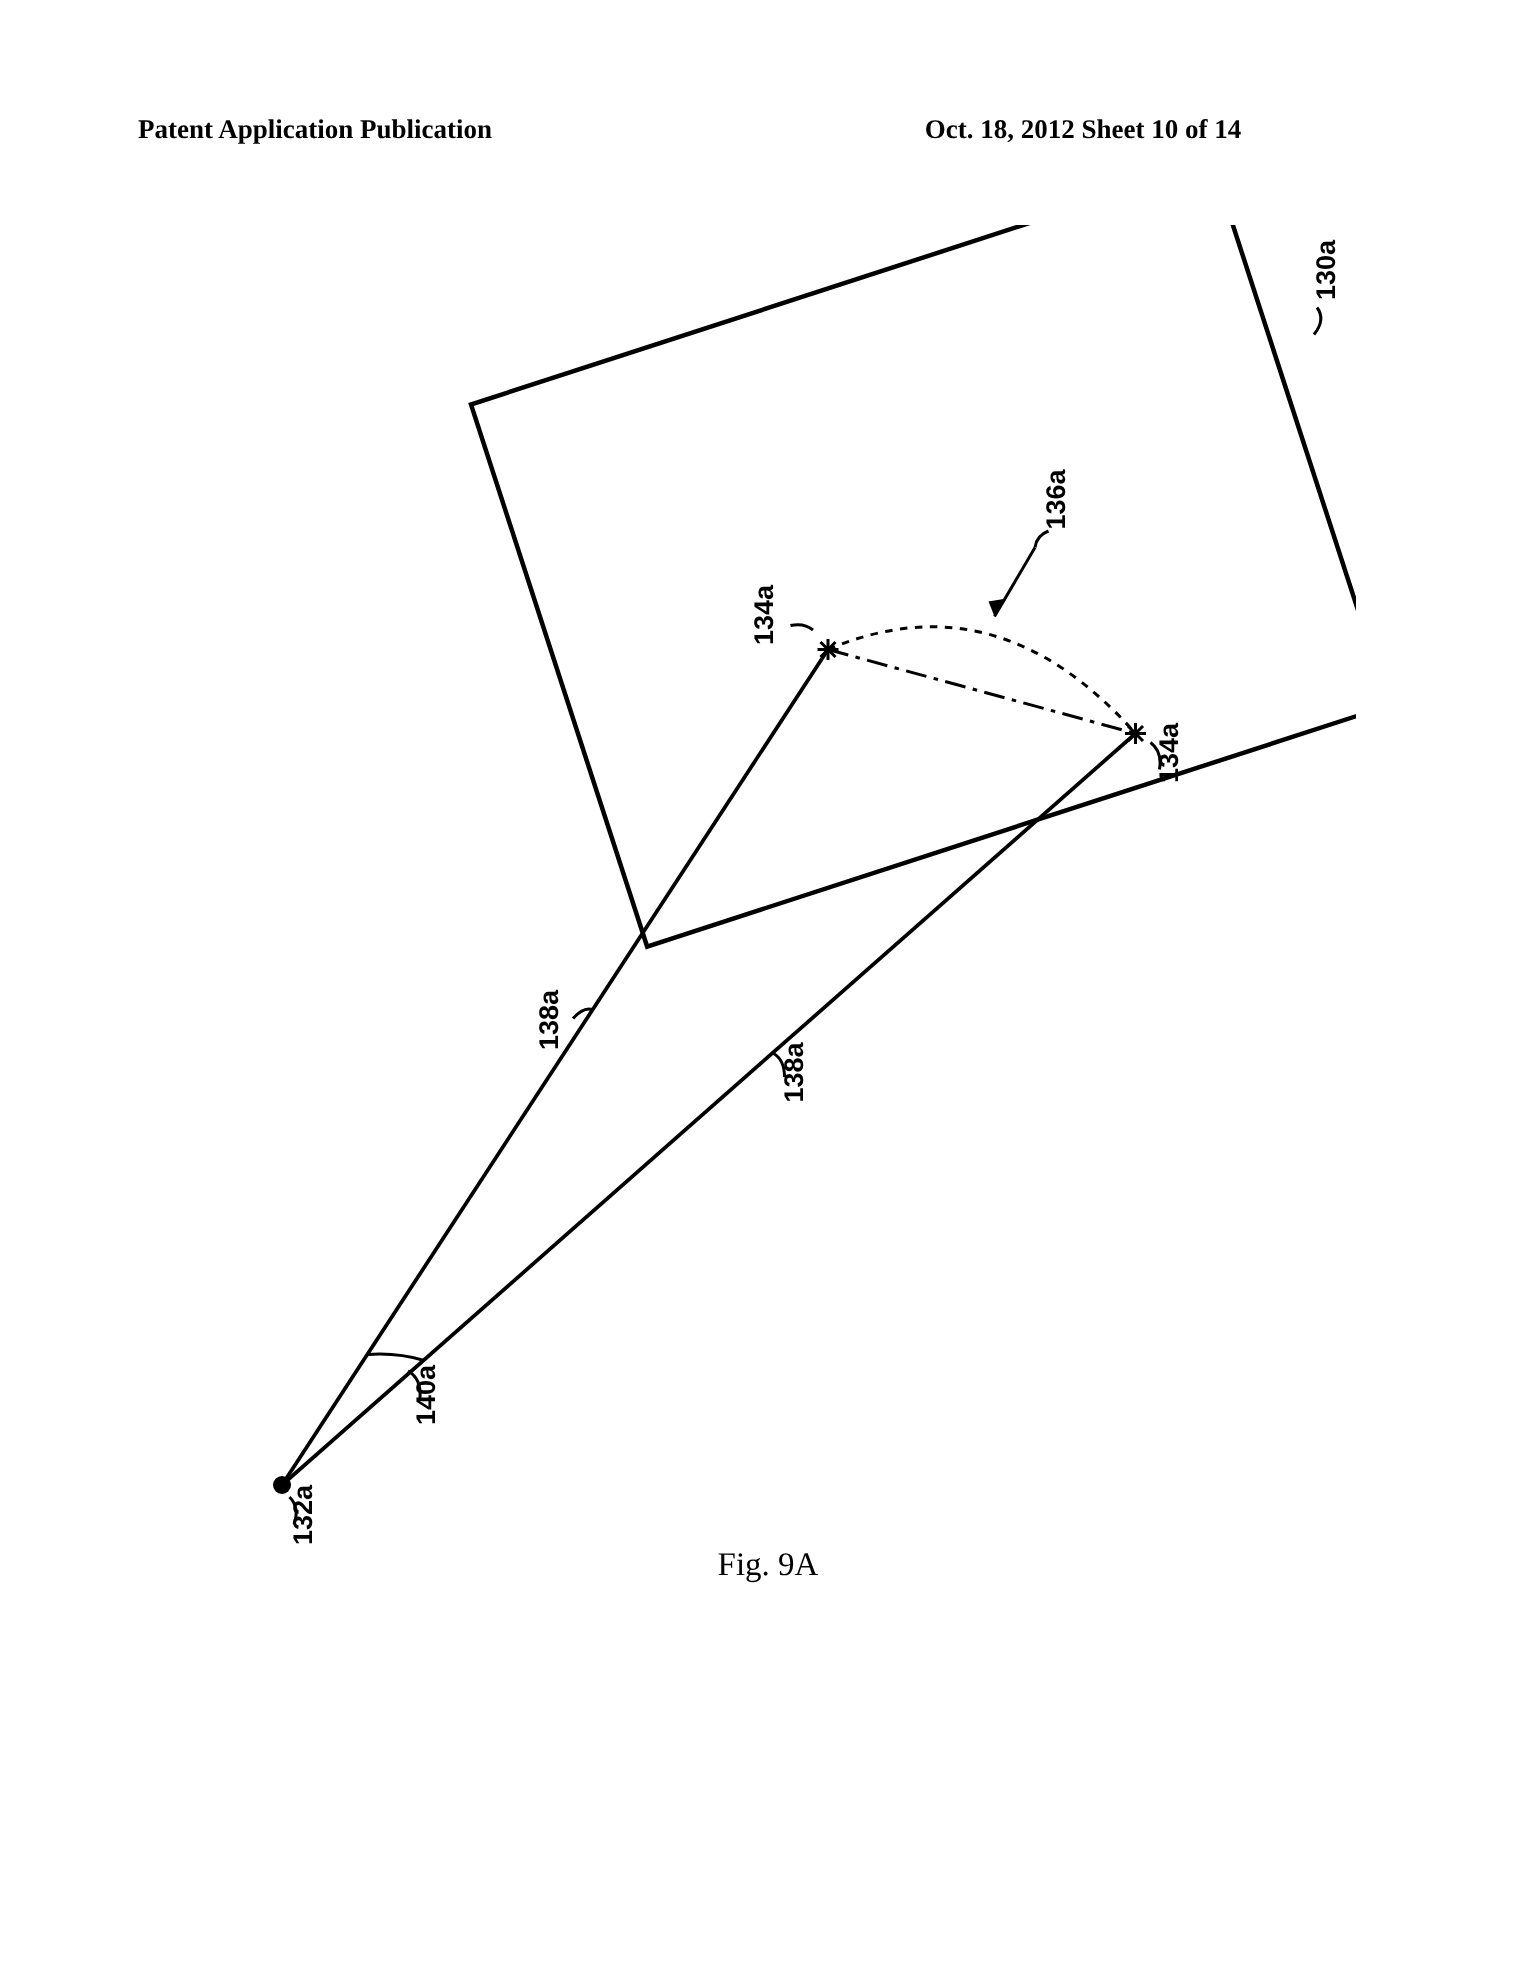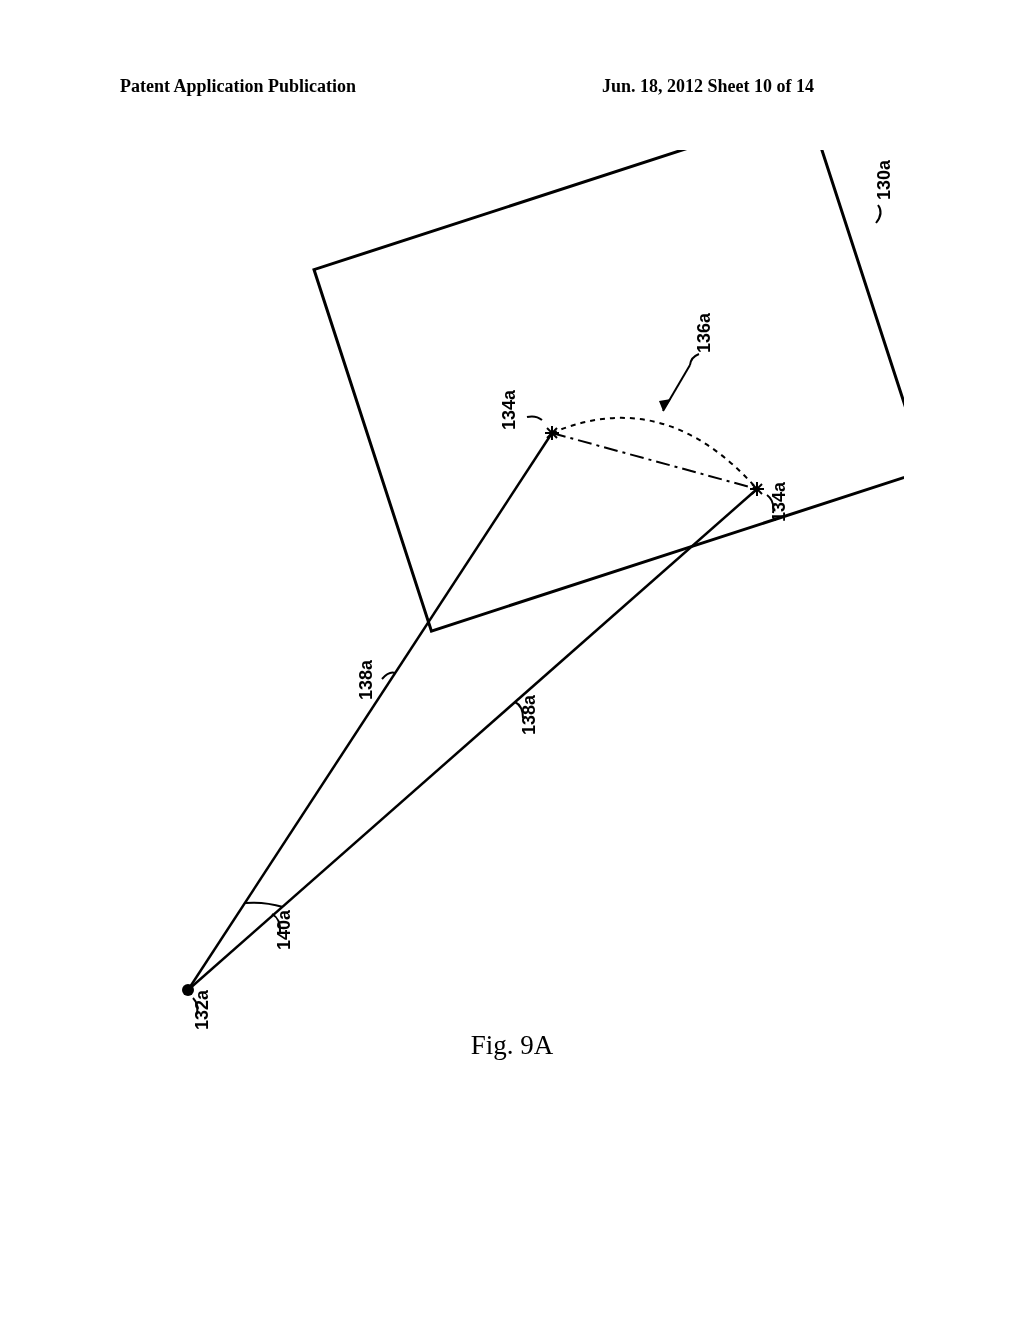--- a/index.html
+++ b/index.html
@@ -14,21 +14,21 @@
       font-family: "Times New Roman", Times, serif;
       position: relative;
     }
     .page-header {
       position: absolute;
       top: 76px;
       left: 0;
       width: 100%;
       display: flex;
       justify-content: space-between;
-      padding: 0 120px;
+      padding: 0 92px;
       font-size: 18px;
       font-weight: bold;
       color: #000;
     }
     .header-left {
       flex: 1;
     }
     .header-center {
       flex: 1;
       text-align: center;
@@ -47,37 +47,37 @@
     .figure-svg {
       width: 100%;
       height: 100%;
     }
     .figure-label {
       position: absolute;
       top: 1030px;
       left: 0;
       width: 100%;
       text-align: center;
-      font-size: 27px;
+      font-size: 22px;
       font-family: "Times New Roman", Times, serif;
       color: #000;
     }
     .ref-label {
       font-family: Arial, Helvetica, sans-serif;
       font-weight: bold;
       font-size: 18px;
       fill: #000;
     }
   </style>
 </head>
 <body>
 
 <div class="page-header">
   <div class="header-left">Patent Application Publication</div>
-  <div class="header-center">Jun. 18, 2012  Sheet 10 of 14</div>
+  <div class="header-center">Oct. 18, 2012  Sheet 10 of 14</div>
 </div>
 
 <div class="figure-container">
   <svg class="figure-svg" viewBox="0 0 784 900">
 
     <g transform="translate(500,220) rotate(-18)">
       <rect x="-260" y="-190" width="520" height="380" fill="none" stroke="#000" stroke-width="3"></rect>
     </g>
 
     <g>

